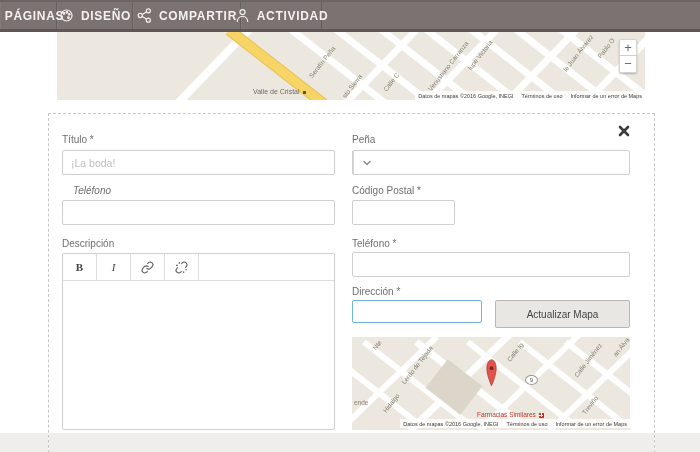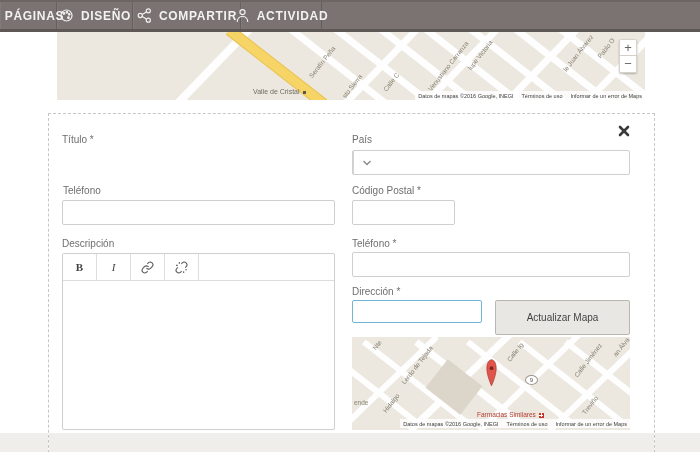--- a/index.html
+++ b/index.html
@@ -172,31 +172,32 @@
   <div class="panel">
     <div class="panel-strip"></div>
 
     <div class="close-btn">
       <svg width="12" height="12" viewBox="0 0 12 12">
           <path d="M2 2l8 8M10 2l-8 8" stroke="#3a3a3a" stroke-width="2.6" stroke-linecap="round"></path>
         </svg>
     </div>
 
     <span class="flabel" style="left:13px; top:20px;">Título *</span>
-
-    <span class="flabel" style="left:303px; top:20px;">País</span>
+    <input class="finput" style="left: 13px; top: 36px; width: 273px;" placeholder="¡La boda!">
+
+    <span class="flabel" style="left:303px; top:20px;">Peña</span>
     <div class="fselect" style="left:303px; top:36px; width:278px;">
       <span class="sel-caret">
         <svg width="10" height="8" viewBox="0 0 10 8" fill="none">
             <path d="M1.5 2l3.5 3.5L8.5 2" stroke="#8a8a8a" stroke-width="1.4"></path>
           </svg>
       </span>
     </div>
 
-    <span class="flabel" style="left:14px; top:71px;">Teléfono</span>
+    <span class="flabel" style="left:24px; top:71px;font-style:italic;">Teléfono</span>
     <input class="finput" style="left: 13px; top: 86px; width: 273px;">
 
     <span class="flabel" style="left:303px; top:71px;">Código Postal *</span>
     <input class="finput" style="left: 303px; top: 86px; width: 103px;">
 
     <span class="flabel" style="left:13px; top:124px;">Descripción</span>
     <div class="editor" style="left:13px; top:139px; width:273px; height:177px;">
       <div class="ed-toolbar">
         <div class="ed-btn">
             <span class="ed-b">B</span>
@@ -218,21 +219,21 @@
             </svg>
         </div>
       </div>
     </div>
 
     <span class="flabel" style="left:303px; top:124px;">Teléfono *</span>
     <input class="finput" style="left: 303px; top: 138px; width: 278px;">
 
     <span class="flabel" style="left:303px; top:172px;">Dirección *</span>
     <input class="finput focus" style="left: 303px; top: 186px; width: 130px;">
-    <div class="update-btn" style="left:446px; top:186px; width:135px; height:35px;">Actualizar Mapa</div>
+    <div class="update-btn" style="left:446px; top:186px; width:135px; height:28px;">Actualizar Mapa</div>
 
     <div class="map" style="left:303px; top:223px; width:278px; height:93px;">
       <div>
         <div class="road" style="left:10px; top:-20px; width:6px; height:130px; transform:rotate(-52deg);"></div>
         <div class="road" style="left:60px; top:-20px; width:6px; height:130px; transform:rotate(-52deg);"></div>
         <div class="road" style="left:112px; top:-20px; width:7px; height:130px; transform:rotate(-52deg);"></div>
         <div class="road" style="left:164px; top:-20px; width:6px; height:130px; transform:rotate(-52deg);"></div>
         <div class="road" style="left:216px; top:-20px; width:6px; height:130px; transform:rotate(-52deg);"></div>
         <div class="road" style="left:262px; top:-20px; width:6px; height:130px; transform:rotate(-52deg);"></div>
         <div class="road" style="left:35px; top:-20px; width:6px; height:130px; transform:rotate(46deg);"></div>

